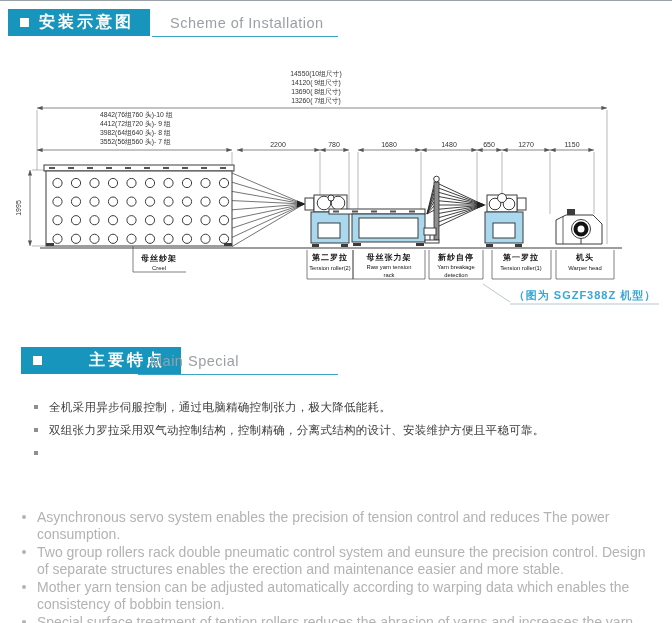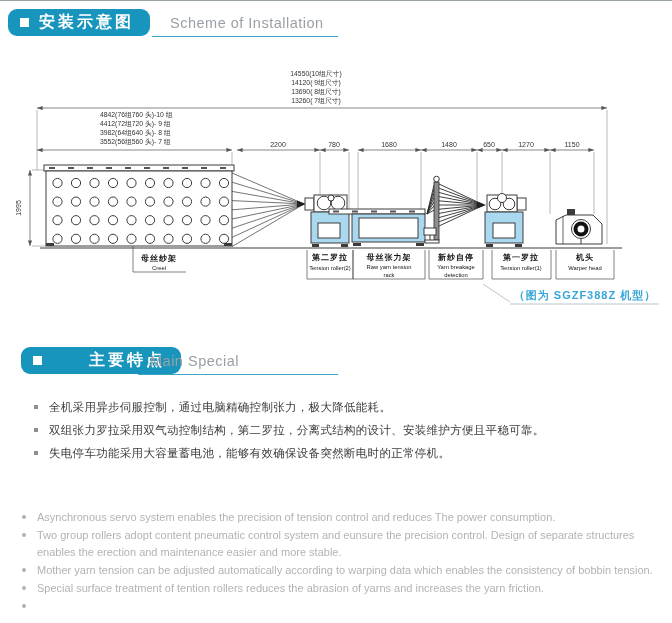--- a/index.html
+++ b/index.html
@@ -5,21 +5,21 @@
   html,body{margin:0;padding:0;}
   body{
     width:672px;height:623px;position:relative;overflow:hidden;background:#fff;
     font-family:"Liberation Sans","DejaVu Sans",sans-serif;
   }
   .topline{position:absolute;top:0;left:0;width:672px;height:1px;background:#9aa3a8;}
   
   .banner{
     position:absolute;height:27px;display:flex;align-items:center;
     background:var(--accent,#1795bc);color:#fff;font-weight:bold;font-size:16px;
-    letter-spacing:3px;padding:0 16px 0 12px;box-sizing:border-box;border-radius:9px;
+    letter-spacing:3px;padding:0 16px 0 12px;box-sizing:border-box;
   }
   .banner .sq{width:9px;height:9px;background:#fff;margin-right:10px;flex:0 0 auto;}
   .subtitle{position:absolute;font-size:14.5px;color:#9aa0a5;letter-spacing:.5px;}
   .rule{position:absolute;height:1px;background:var(--accent,#1795bc);opacity:.85;}
   
   svg{position:absolute;left:0;top:58px;}
   svg text{font-family:"Liberation Sans","DejaVu Sans",sans-serif;fill:#333;}
   .box{fill:#fff;stroke:#3c3c3c;stroke-width:1;}
   .blue{fill:var(--machine-fill,#a9d8ef);stroke:#3c3c3c;stroke-width:1;}
   .dk{fill:#3c3c3c;}
@@ -36,21 +36,21 @@
   .lblzh{font-size:8px;font-weight:600;fill:#151515;text-anchor:middle;letter-spacing:1px;}
   .lblen{font-size:5.8px;fill:#151515;text-anchor:middle;}
   .cap{font-size:11px;font-weight:bold;fill:var(--caption,#38a6d8);text-anchor:middle;letter-spacing:1px;}
   .capline{stroke:#b9c6cc;stroke-width:1;}
   
   .zh-list{position:absolute;left:20px;top:388px;width:642px;}
   .zh-item{position:relative;padding-left:17px;font-size:11.5px;line-height:14px;
     color:var(--zh-text,#3c3c3c);margin-bottom:9px;letter-spacing:.3px;}
   .sqb{position:absolute;left:2px;top:5px;width:4px;height:4px;background:#8f8f8f;}
   .en-list{position:absolute;left:20px;top:509px;width:636px;}
-  .en-item{position:relative;padding-left:17px;font-size:11px;line-height:17px;
+  .en-item{position:relative;padding-left:17px;font-size:14px;line-height:17px;
     color:var(--en-text,#b3b3b3);margin-bottom:1px;}
   .rdb{position:absolute;left:2px;top:6px;width:4px;height:4px;border-radius:50%;background:#b3b3b3;}
 </style>
 </head>
 <body>
 
 <div class="topline"></div>
 
 <div class="banner" style="left:8px;top:9px;">
   <span class="sq"></span>
@@ -308,39 +308,38 @@
 <span class="subtitle" style="left:150px;top:353px;">Main Special</span>
 <div class="rule" style="left:138px;top:374px;width:200px;"></div>
 
 <ul class="zh-list" style="list-style:none;margin:12px;padding:0;">
   <li class="zh-item">
     <span class="sqb"></span>
     <span>全机采用异步伺服控制，通过电脑精确控制张力，极大降低能耗。</span>
   </li>
   <li class="zh-item">
     <span class="sqb"></span>
-    <span>双组张力罗拉采用双气动控制结构，第二罗拉，分离式结构的设计、安装维护方便且平稳可靠。</span>
+    <span>双组张力罗拉采用双气动控制结构，控制精确，分离式结构的设计、安装维护方便且平稳可靠。</span>
   </li>
   <li class="zh-item">
     <span class="sqb"></span>
   </li>
   <li class="zh-item">
     <span class="sqb"></span>
-    <span>失电停车功能采用大容量蓄电池，能够有效确保设备突然断电时的正常停机。</span>
   </li>
 </ul>
 
 <ul class="en-list" style="list-style:none;margin:0;padding:0;">
   <li class="en-item">
     <span class="rdb"></span>
     <span>Asynchronous servo system enables the precision of tension control and reduces The power consumption.</span>
   </li>
   <li class="en-item">
     <span class="rdb"></span>
-    <span>Two group rollers adopt content pneumatic control system and eunsure the precision control. Design of separate structures enables the erection and maintenance easier and more stable.</span>
+    <span>Two group rollers rack double pneumatic control system and eunsure the precision control. Design of separate structures enables the erection and maintenance easier and more stable.</span>
   </li>
   <li class="en-item">
     <span class="rdb"></span>
     <span>Mother yarn tension can be adjusted automatically according to warping data which enables the consistency of bobbin tension.</span>
   </li>
   <li class="en-item">
     <span class="rdb"></span>
     <span>Special surface treatment of tention rollers reduces the abrasion of yarns and increases the yarn friction.</span>
   </li>
   <li class="en-item">

